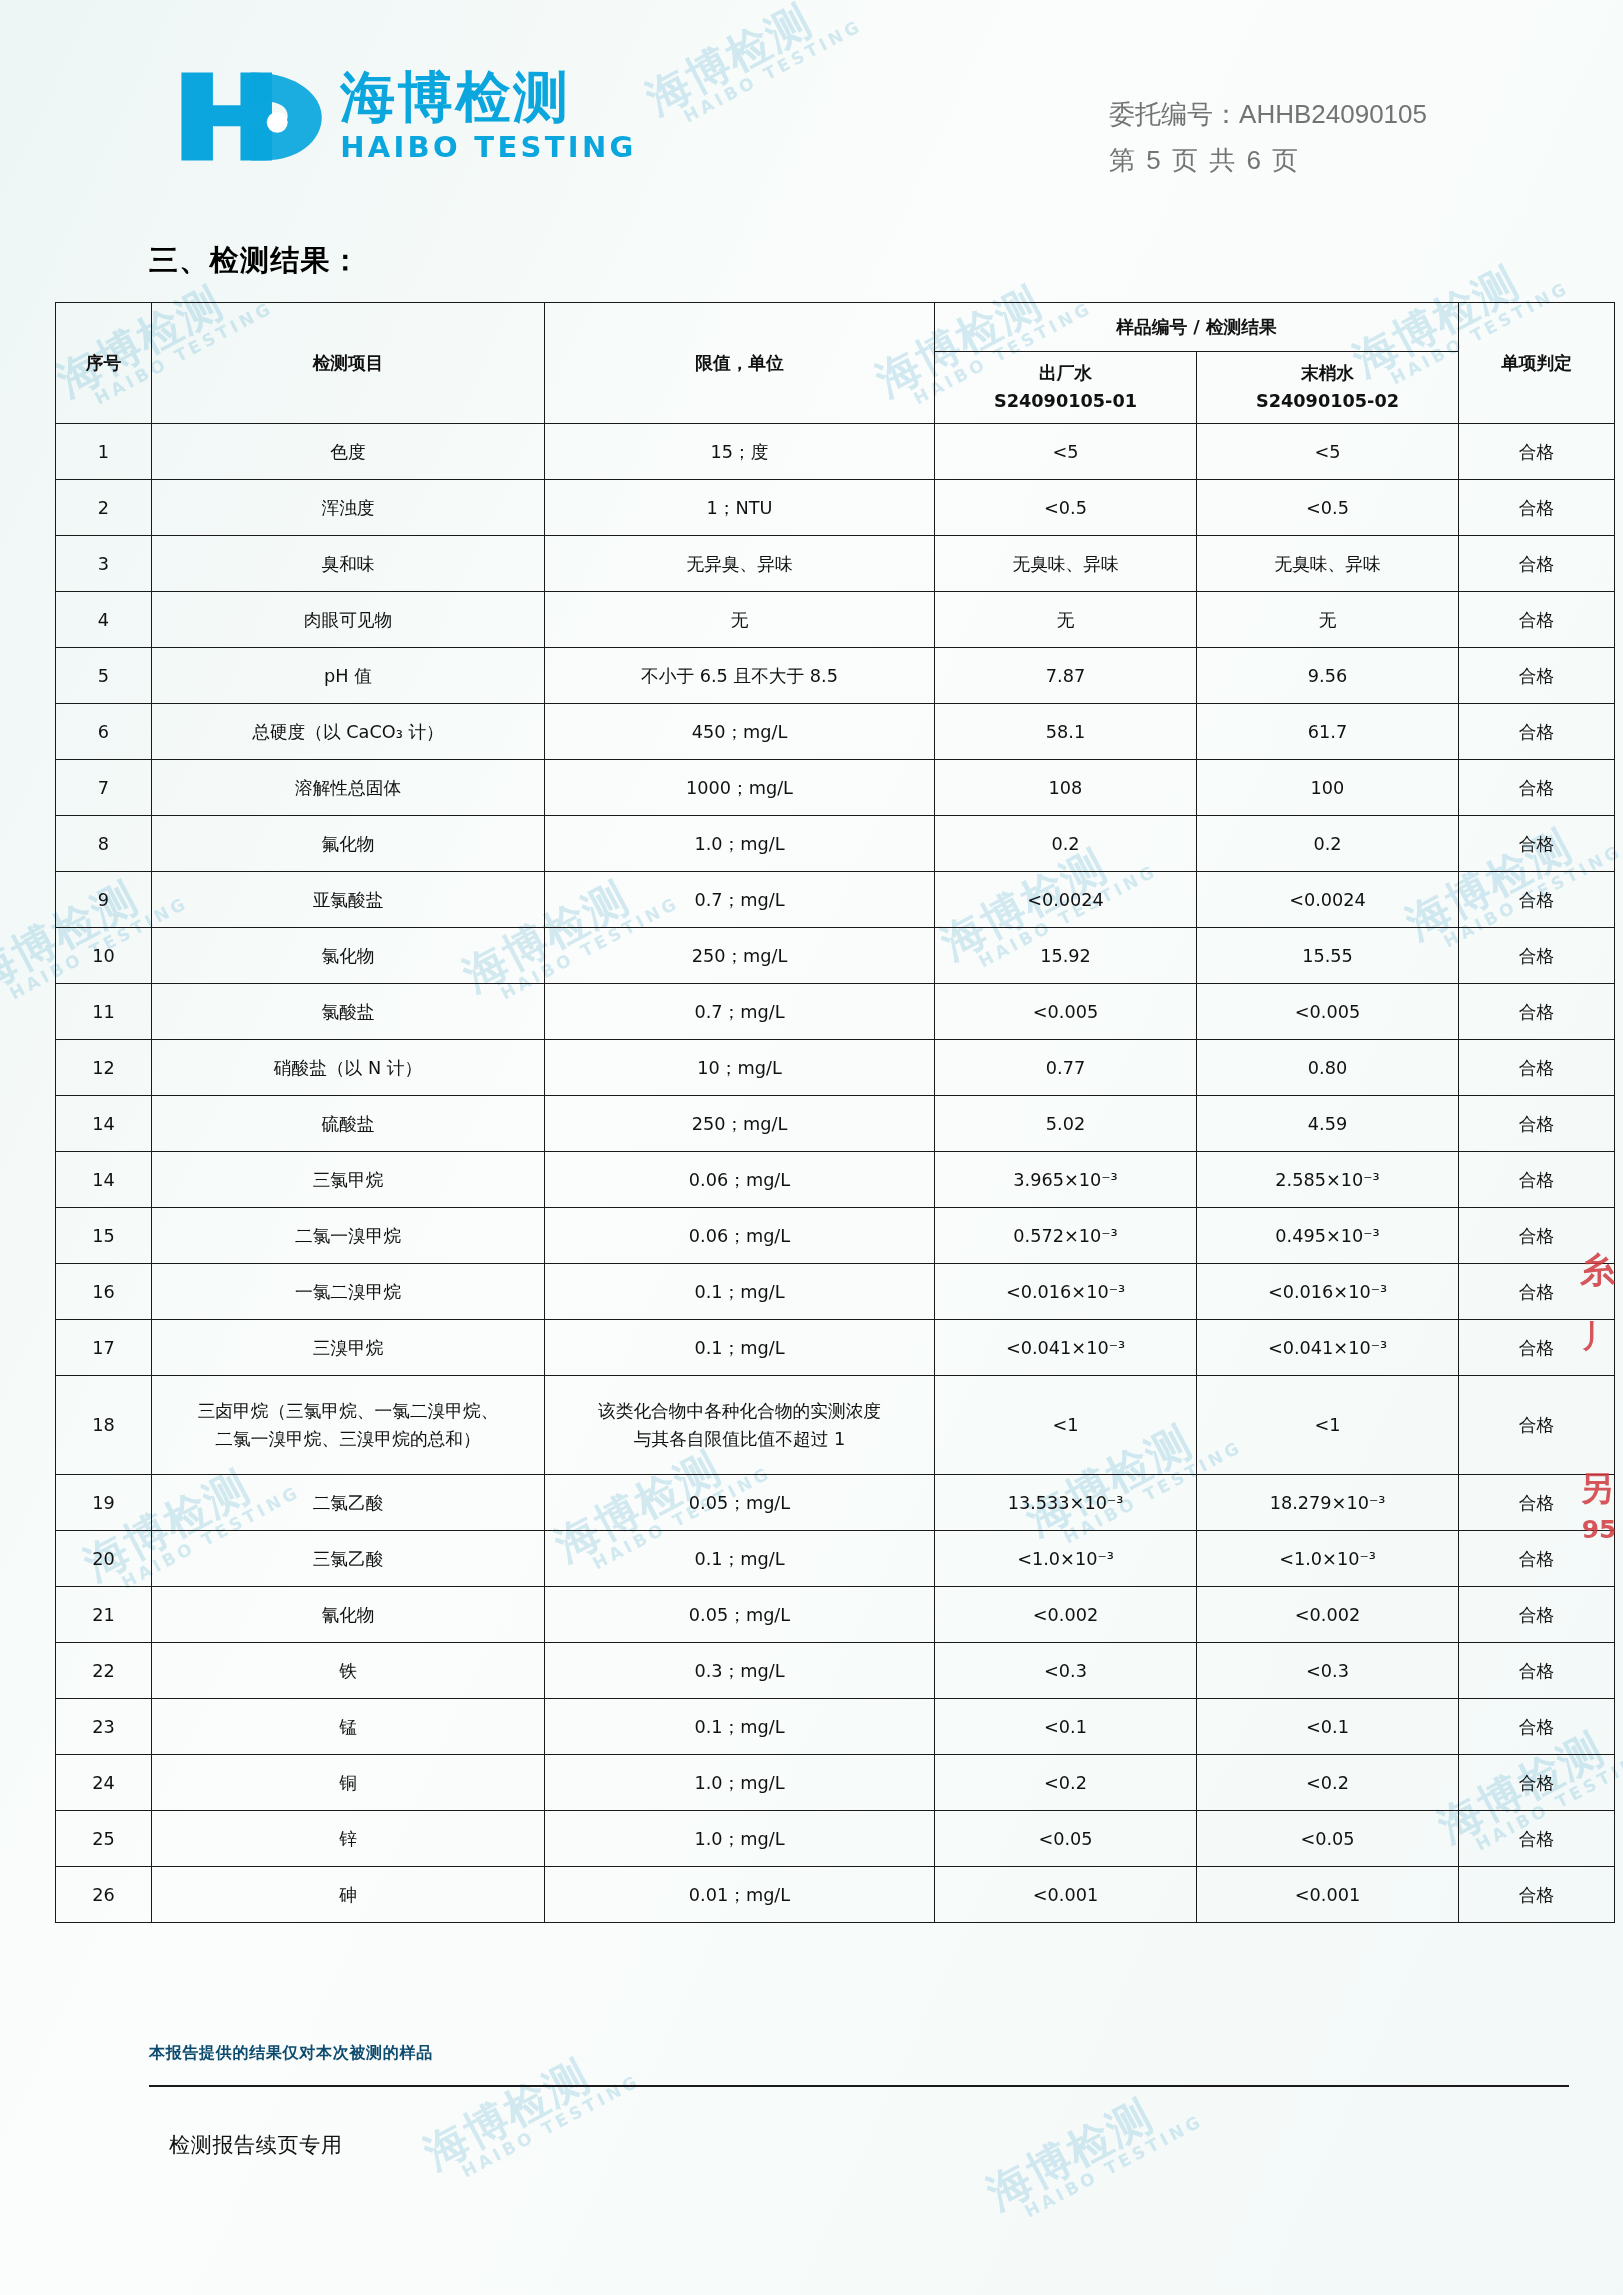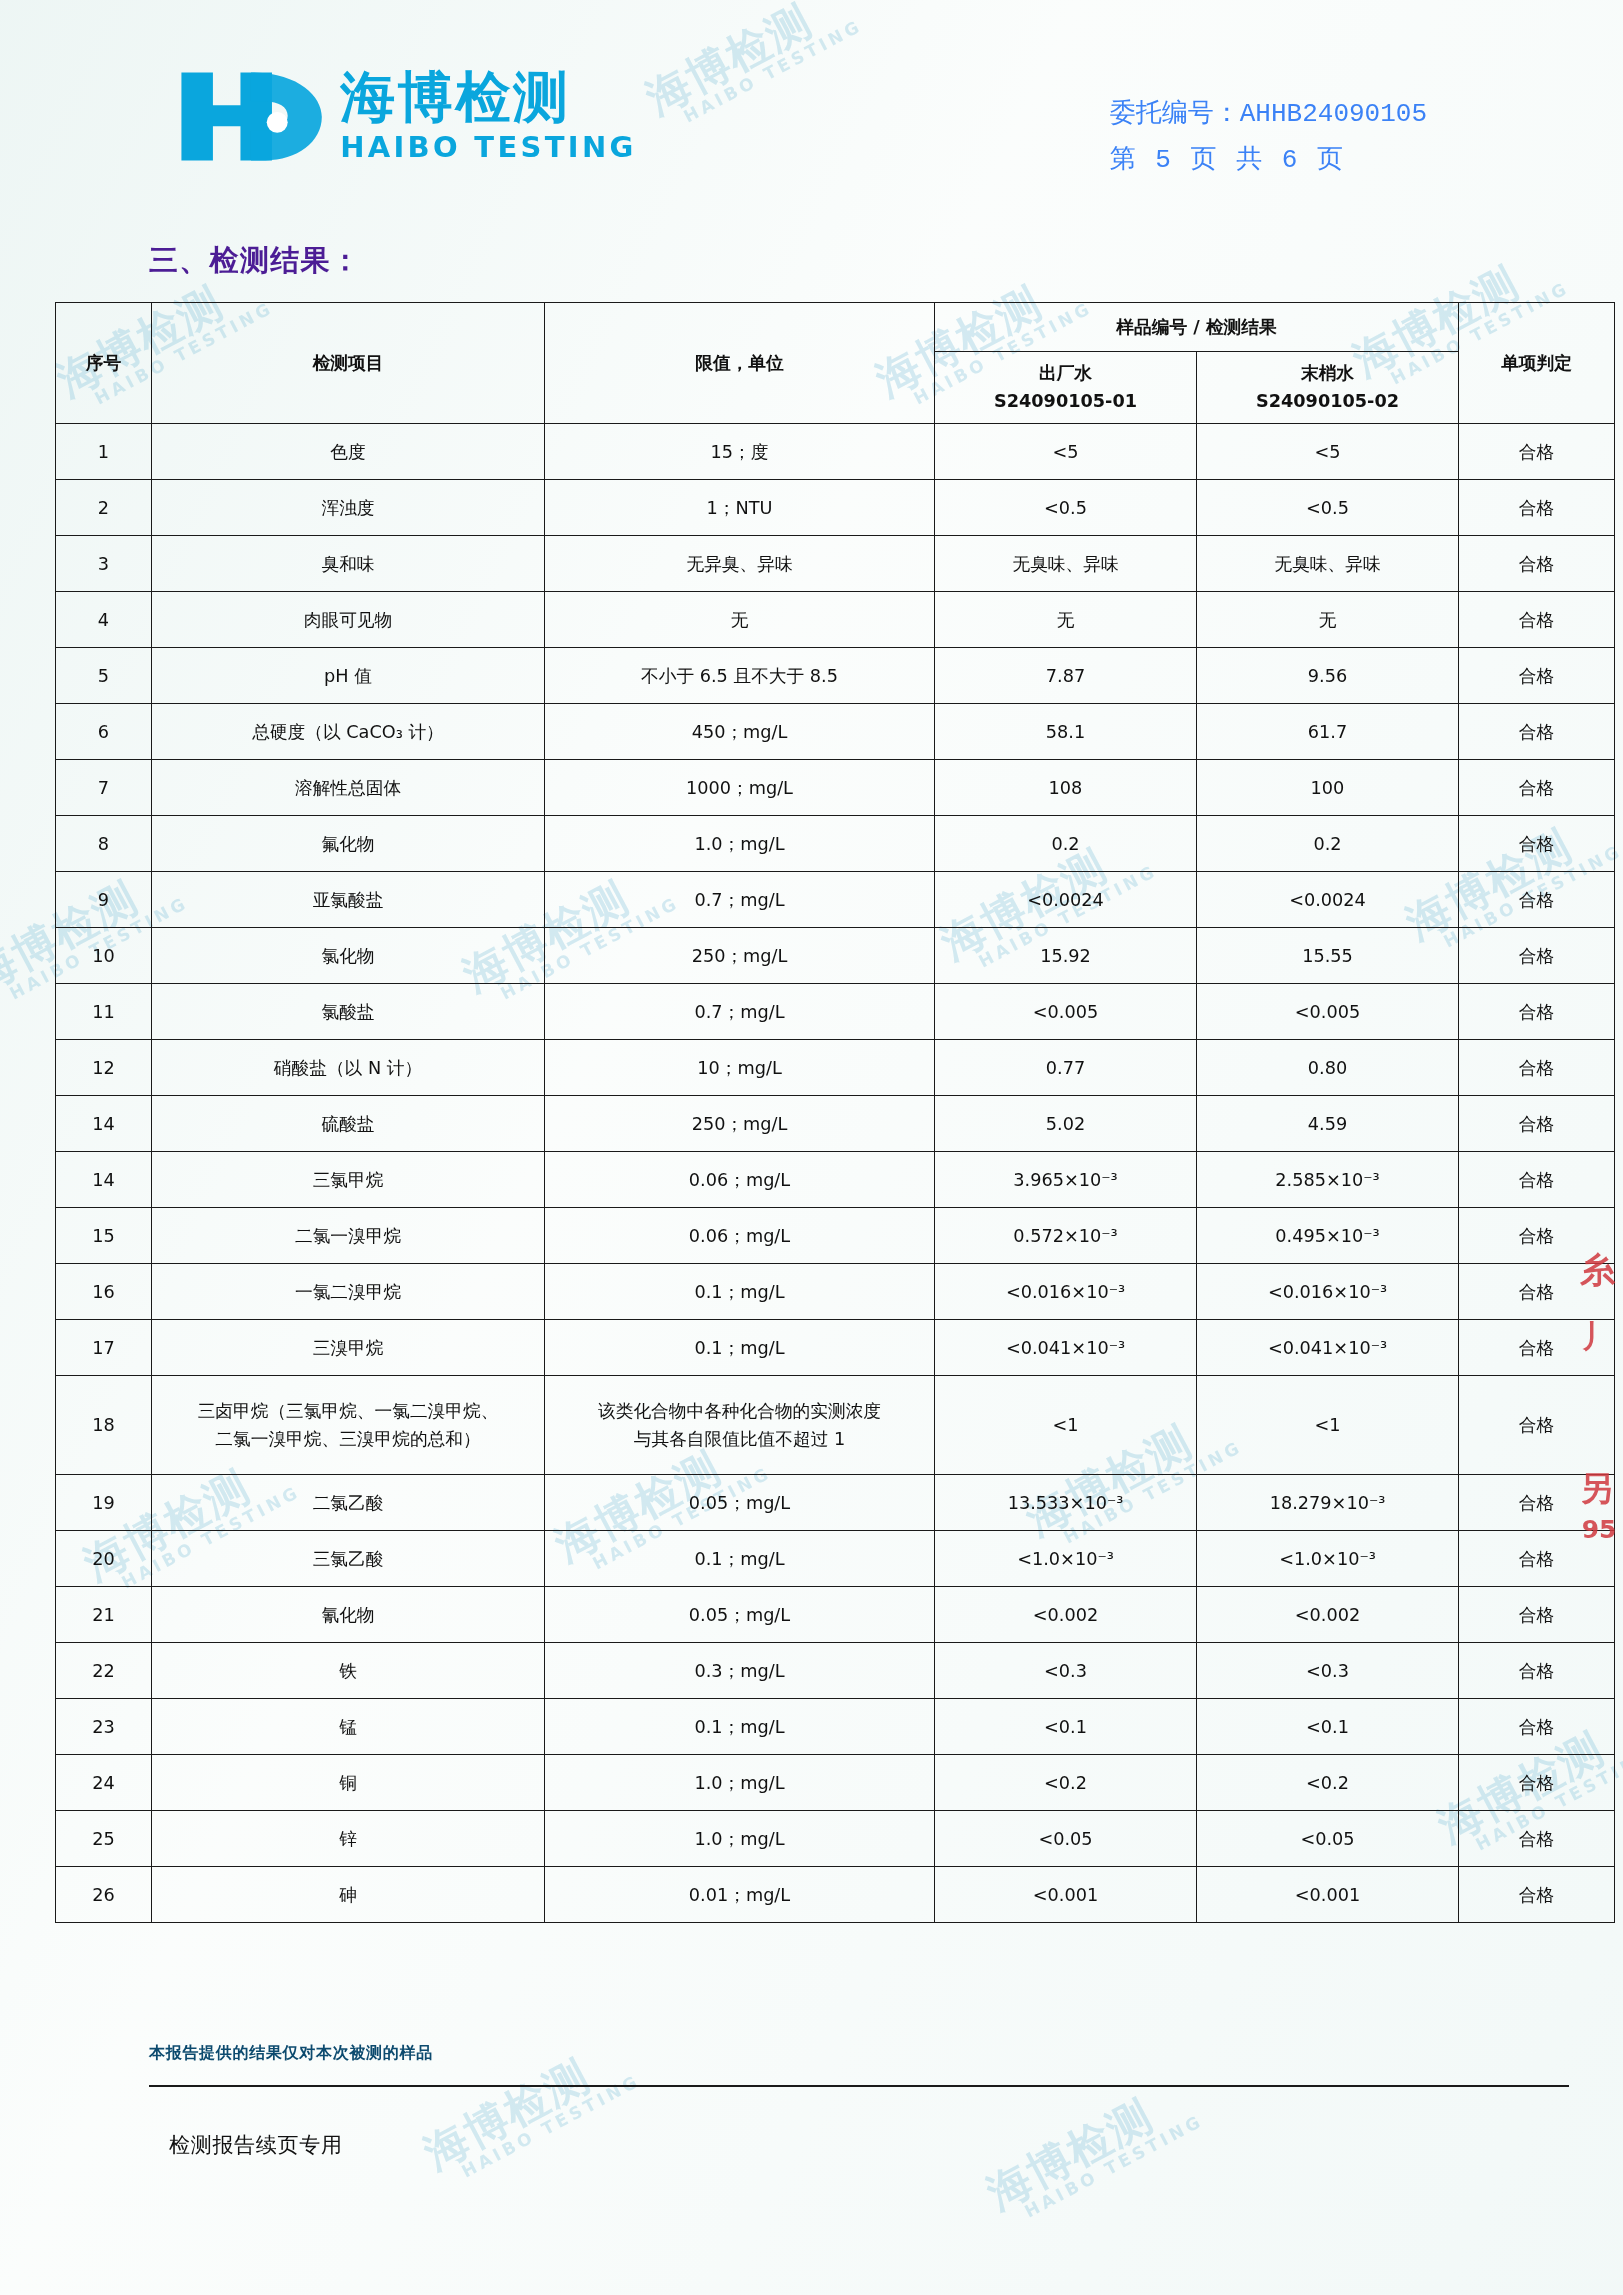--- a/index.html
+++ b/index.html
@@ -85,38 +85,38 @@
     letter-spacing: 3.3px;
     margin-top: 7.9px;
     line-height: 1;
   }
   .doc-meta {
     position: absolute;
     right: 196px;
     top: 92px;
     text-align: left;
     font-size: 26px;
-    font-family: Liberation Mono, monospace;
-    color: #3b82f6;
+    font-family: Liberation Sans, sans-serif;
+    color: #737373;
     line-height: 1.75;
   }
   .doc-meta .line2 {
     letter-spacing: 2px;
   }
 
   
   .section-title {
     position: absolute;
     left: 149px;
     top: 241px;
     font-size: 29px;
     font-weight: 700;
     font-family: "DejaVu Sans", sans-serif;
     letter-spacing: 1.3px;
-    color: #4c1d95;
+    color: #000000;
   }
 
   
   table.results {
     position: absolute;
     left: 55px;
     top: 302px;
     width: 1512px;
     border-collapse: collapse;
     table-layout: fixed;

